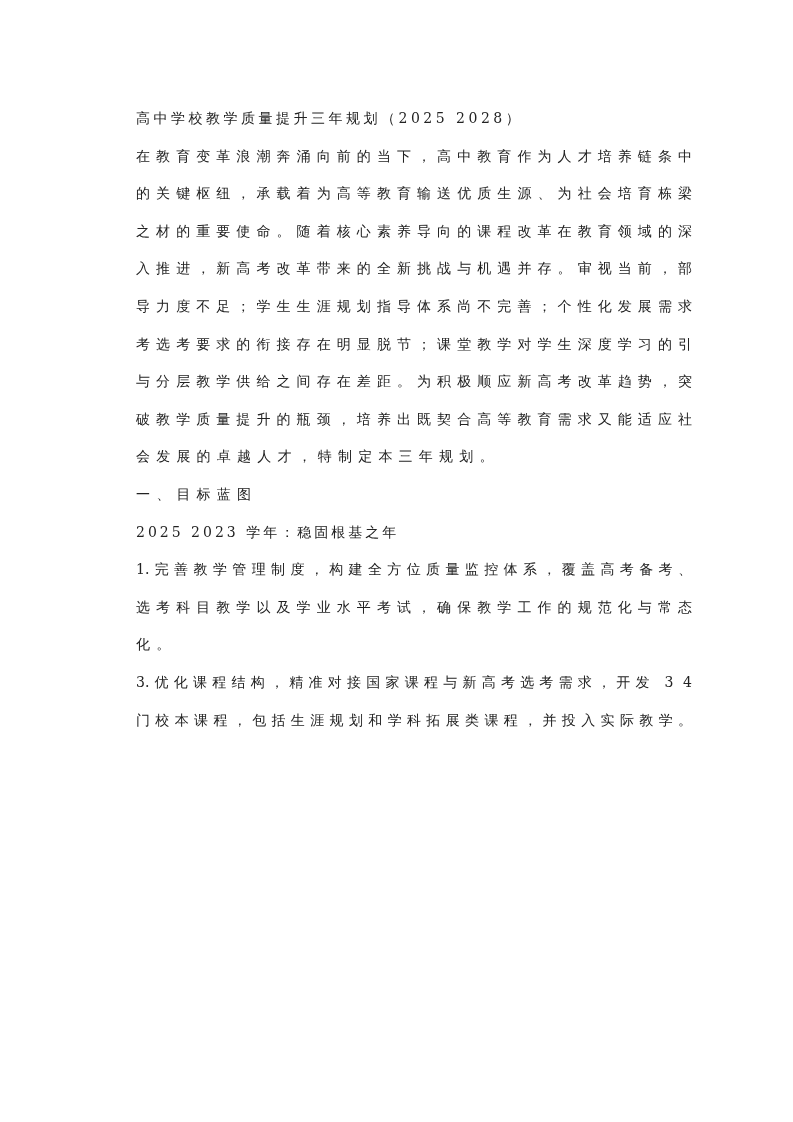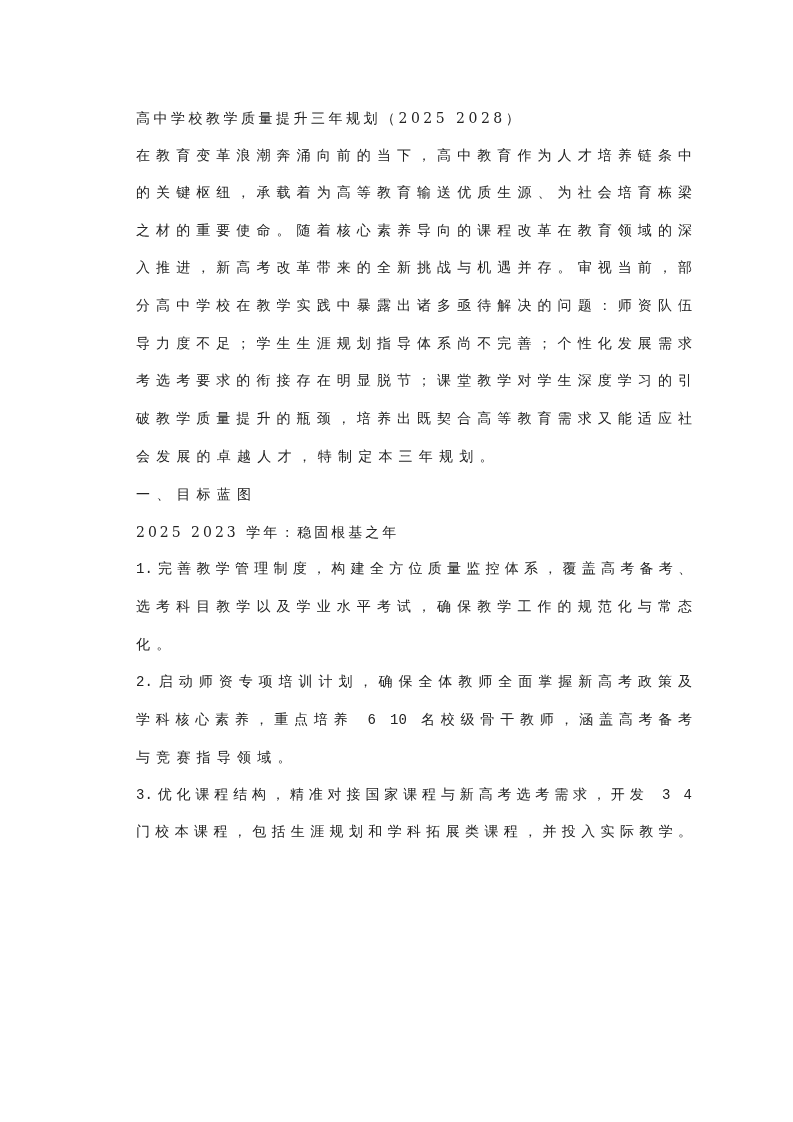--- a/index.html
+++ b/index.html
@@ -4,52 +4,47 @@
 <style>
   html, body { margin: 0; padding: 0; background: #ffffff; }
   body { width: 793px; height: 1122px; position: relative; overflow: hidden; }
   .page {
     position: absolute; left: 136px; top: 100px; width: 556px;
     font-family: "DejaVu Serif", serif;
     font-size: 14px; color: #222222;
     line-height: 37.6px;
   }
   .line { display: block; white-space: nowrap; letter-spacing: 6.2px; height: 37.6px; }
-  .line.just { text-align: justify; text-align-last: justify; letter-spacing: 0; font-family: Liberation Mono, monospace; }
+  .line.just { text-align: justify; text-align-last: justify; letter-spacing: 0; }
 </style>
 </head>
 <body>
 
 <div class="page">
   <span class="line" style="letter-spacing:3.5px">高中学校教学质量提升三年规划（2025 2028）</span>
 
   <div>
     <span class="line just">在教育变革浪潮奔涌向前的当下，高中教育作为人才培养链条中</span>
     <span class="line just">的关键枢纽，承载着为高等教育输送优质生源、为社会培育栋梁</span>
     <span class="line just">之材的重要使命。随着核心素养导向的课程改革在教育领域的深</span>
     <span class="line just">入推进，新高考改革带来的全新挑战与机遇并存。审视当前，部</span>
-    <span class="line just">分高中学校在教学实践中暴露出诸多亟待解决的问题：师资队伍</span>
     <span class="line just">导力度不足；学生生涯规划指导体系尚不完善；个性化发展需求</span>
     <span class="line just">考选考要求的衔接存在明显脱节；课堂教学对学生深度学习的引</span>
+    <span class="line just">与分层教学供给之间存在差距。为积极顺应新高考改革趋势，突</span>
     <span class="line just">破教学质量提升的瓶颈，培养出既契合高等教育需求又能适应社</span>
     <span class="line">会发展的卓越人才，特制定本三年规划。</span>
   </div>
 
   <span class="line">一、目标蓝图</span>
   <span class="line" style="letter-spacing:3px">2025 2023 学年：稳固根基之年</span>
 
   <div>
     <span class="line just">1.完善教学管理制度，构建全方位质量监控体系，覆盖高考备考、</span>
     <span class="line just">选考科目教学以及学业水平考试，确保教学工作的规范化与常态</span>
     <span class="line">化。</span>
   </div>
 
-  <div>
-    <span class="line just">2.启动师资专项培训计划，确保全体教师全面掌握新高考政策及</span>
-    <span class="line just">学科核心素养，重点培养 6 10 名校级骨干教师，涵盖高考备考</span>
-    <span class="line">与竞赛指导领域。</span>
-  </div>
 
   <div>
     <span class="line just">3.优化课程结构，精准对接国家课程与新高考选考需求，开发 3 4</span>
     <span class="line just">门校本课程，包括生涯规划和学科拓展类课程，并投入实际教学。</span>
   </div>
 </div>
 
 </body></html>

